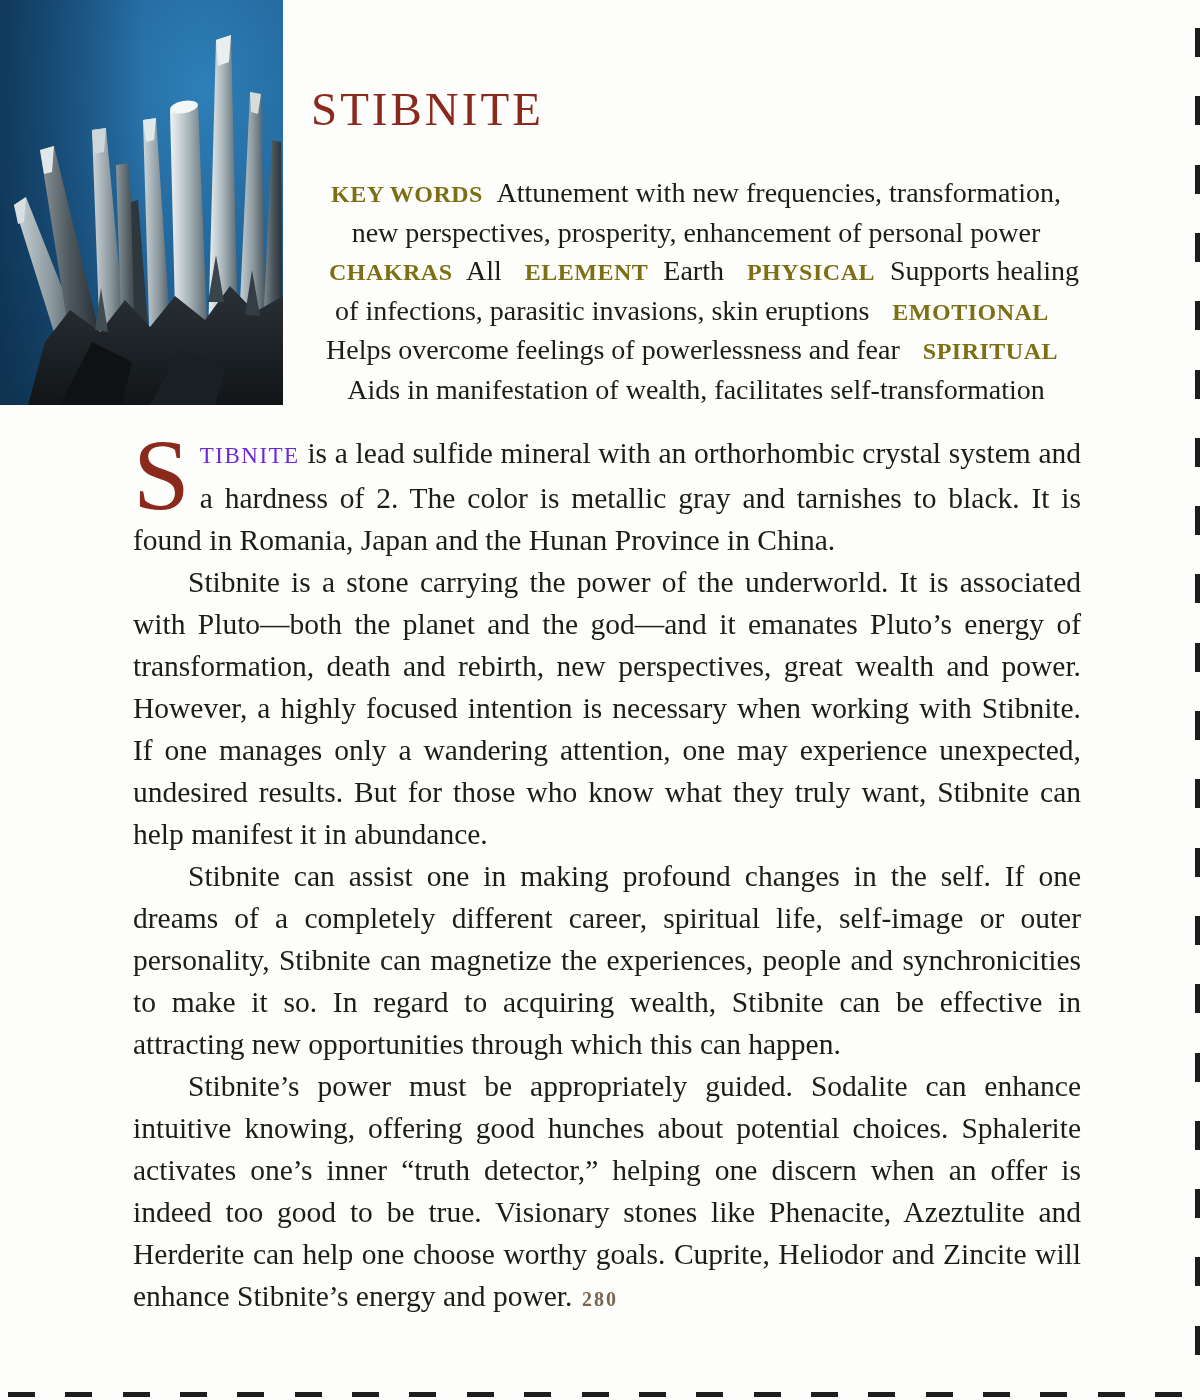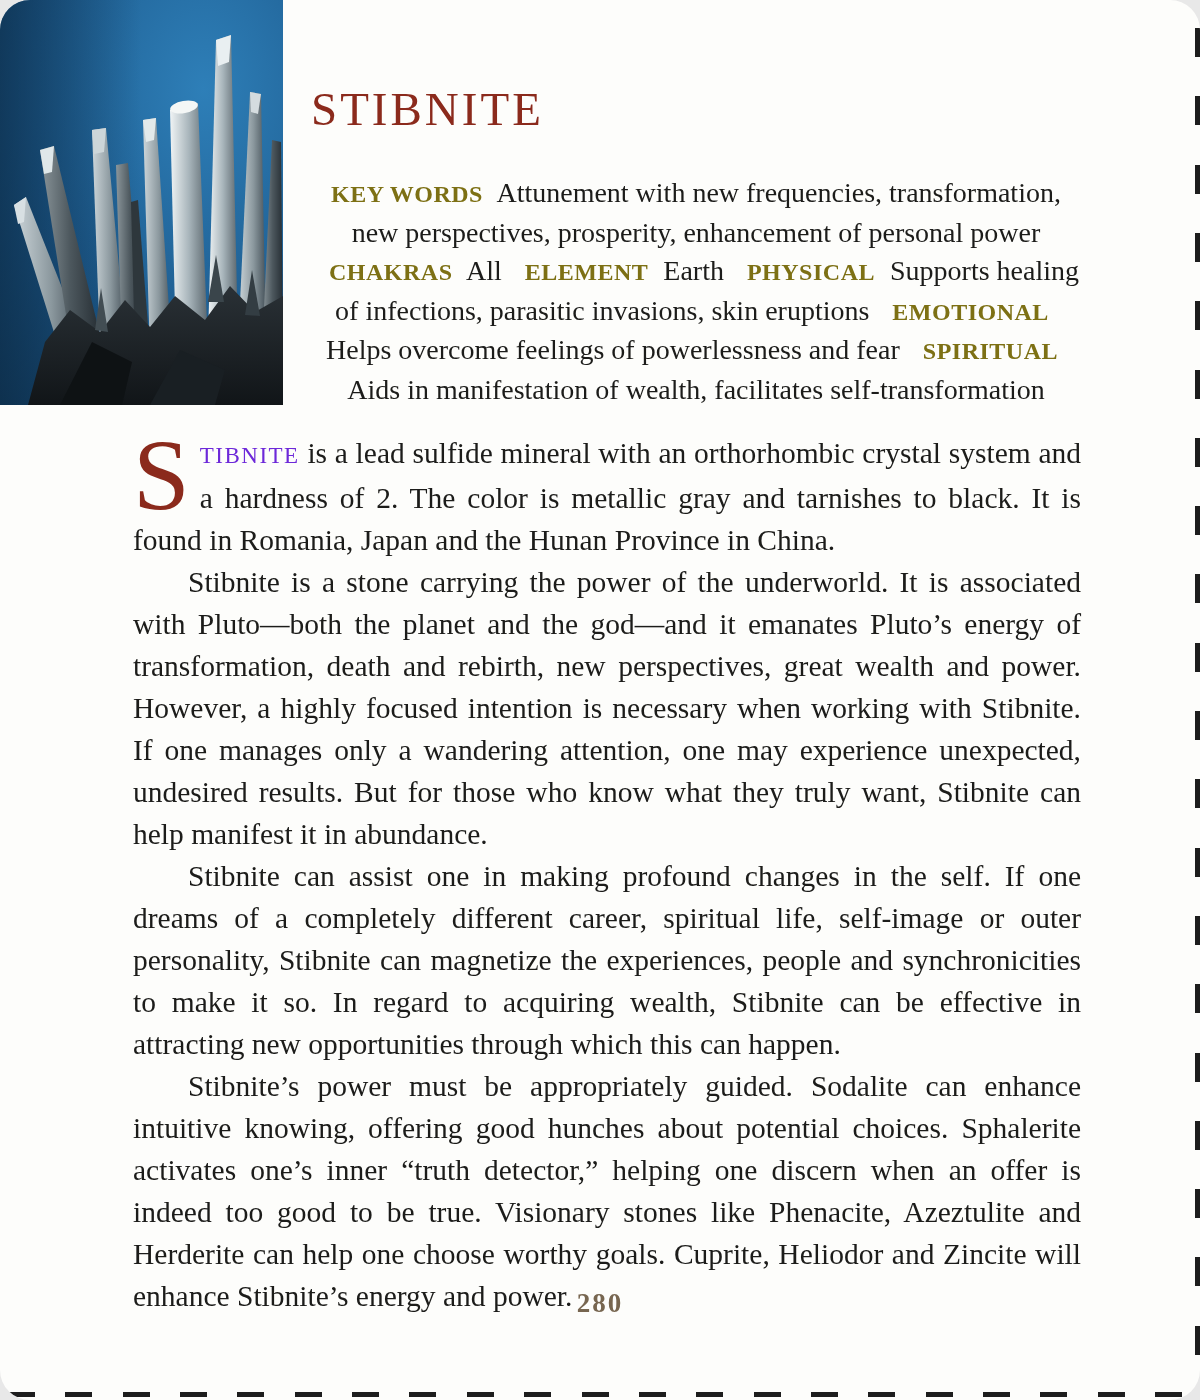--- a/index.html
+++ b/index.html
@@ -1,19 +1,19 @@
 <!DOCTYPE html>
 <html><head>
 <meta charset="utf-8">
 <style>
   html,body{margin:0;padding:0;background:#e8e8e8;}
   .page{
     position:relative;width:1200px;height:1400px;margin:0 auto;
     background:#fdfdfb;overflow:hidden;
-    font-family:"Liberation Serif","DejaVu Serif",serif;color:#1c1c1a;border-radius:30px;
+    font-family:"Liberation Serif","DejaVu Serif",serif;color:#1c1c1a;
   }
   .photo{position:absolute;left:0;top:0;width:283px;height:405px;display:block;}
   .title{
     position:absolute;left:311px;top:82px;margin:0;
     font-size:47px;font-weight:normal;letter-spacing:3px;color:#8b2a1c;
   }
   .keywords{
     position:absolute;left:313px;top:174px;width:766px;margin:0;
     font-size:28px;line-height:38.5px;text-align:center;
   }
@@ -28,21 +28,21 @@
   }
   .para{margin:0;text-indent:55px;}
   .para.first{text-indent:0;}
   .dropcap{
     float:left;color:#8b2a1c;
     font-size:102px;line-height:80px;padding:4px 10px 0 0;
   }
   .smallcaps{color:#6d28d9;font-size:23px;letter-spacing:1.5px;}
   .pagenum{
     position:absolute;left:0;top:1288px;width:1200px;text-align:center;
-    font-size:27px;font-weight:bold;letter-spacing:2px;color:#776650;
+    font-size:20px;font-weight:bold;letter-spacing:2px;color:#776650;
   }
   .rtick{position:absolute;right:0;width:5px;height:29px;background:#1d1d1d;}
   .btick{position:absolute;bottom:3px;height:5px;width:27px;background:#1d1d1d;}
 </style>
 </head>
 <body>
 
 <div class="page">
 
   <svg class="photo" viewBox="0 0 283 405" aria-hidden="true">

